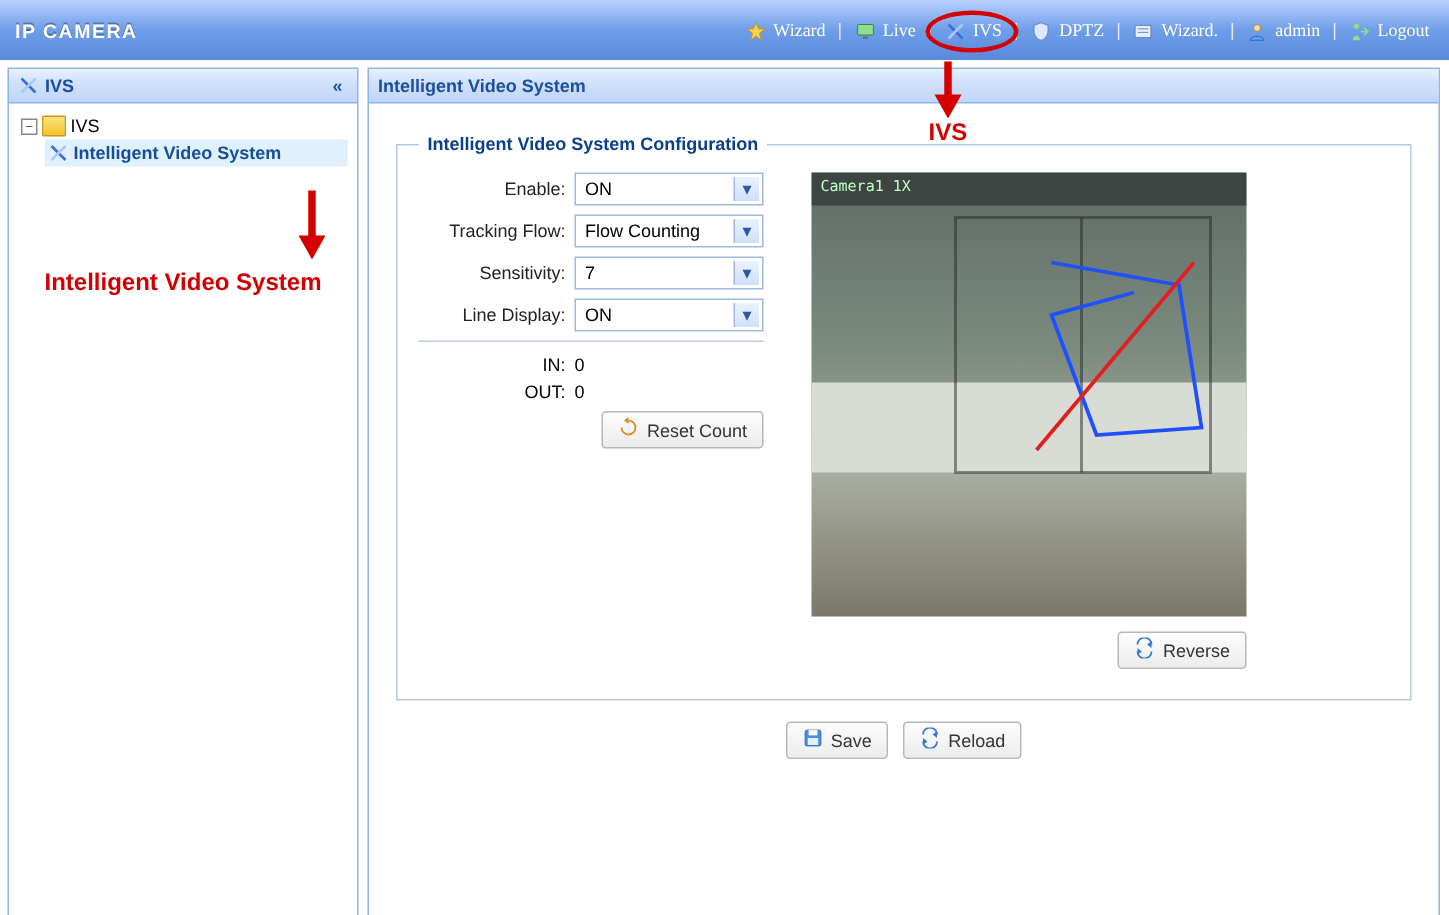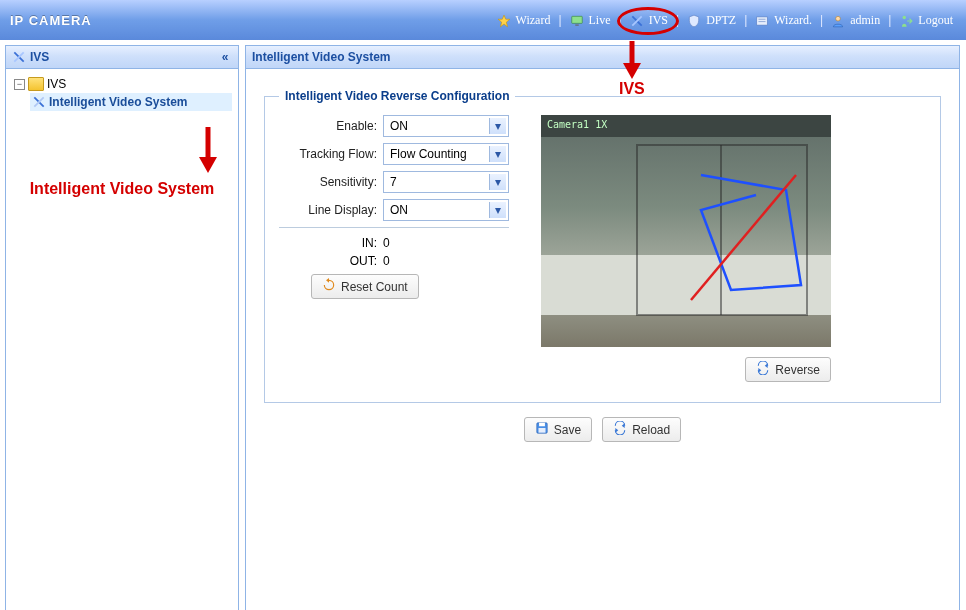--- a/index.html
+++ b/index.html
@@ -230,21 +230,21 @@
     padding: 3px 10px;
     background: linear-gradient(to bottom, #fdfdfd, #ececec);
     border: 1px solid #b7b7b7;
     border-radius: 3px;
     cursor: pointer;
     color: #333;
   }
   
   .camera-view {
     width: 290px;
-    height: 232px;
+    height: 296px;
     background: linear-gradient(180deg, #5e6b66 0%, #7c8b7f 40%, #a8ada1 68%, #7b7869 100%);
     position: relative;
     overflow: hidden;
   }
   .camera-label {
     position: absolute;
     top: 4px; left: 6px;
     color: #c3ffc3;
     font-size: 10px;
     font-family: monospace;
@@ -401,21 +401,21 @@
 
   <div class="main">
     <div class="panel">
       <div class="panel-header">
         <div class="left">
           <span>Intelligent Video System</span>
         </div>
       </div>
       <div class="content-body">
         <fieldset class="config">
-          <legend>Intelligent Video Reverse Configuration</legend>
+          <legend>Intelligent Video System Configuration</legend>
           <div class="config-row">
 
             <div class="form-col">
               <div class="form-line">
                 <div class="form-label">Enable:</div>
                 <div class="combo">
                   <span>ON</span>
                   <span class="combo-arrow">▾</span>
                 </div>
               </div>
@@ -442,21 +442,21 @@
               </div>
               <div class="hr"></div>
               <div class="count-line">
                 <div class="count-label">IN:</div>
                 <div>0</div>
               </div>
               <div class="count-line">
                 <div class="count-label">OUT:</div>
                 <div>0</div>
               </div>
-              <div style="margin-top:6px; margin-left:32px;">
+              <div style="margin-top:6px; margin-left:32px;text-align:right;">
                 <div class="btn">
                   <span><svg width="14" height="14" viewBox="0 0 24 24">
                         <path d="M12 4 A8 8 0 1 1 4 12" fill="none" stroke="#e08a1e" stroke-width="2"></path>
                         <polygon points="12,0 12,8 7,4" fill="#e08a1e"></polygon>
                       </svg></span>
                   <span>Reset Count</span>
                 </div>
               </div>
             </div>
 

